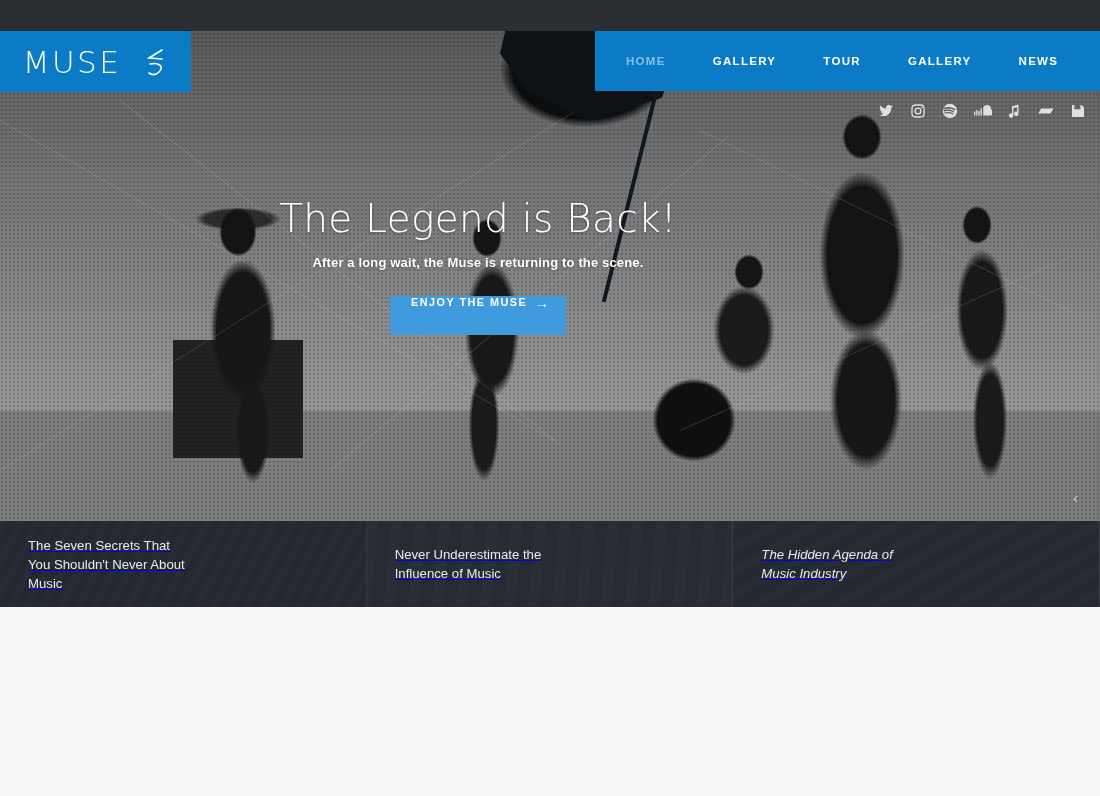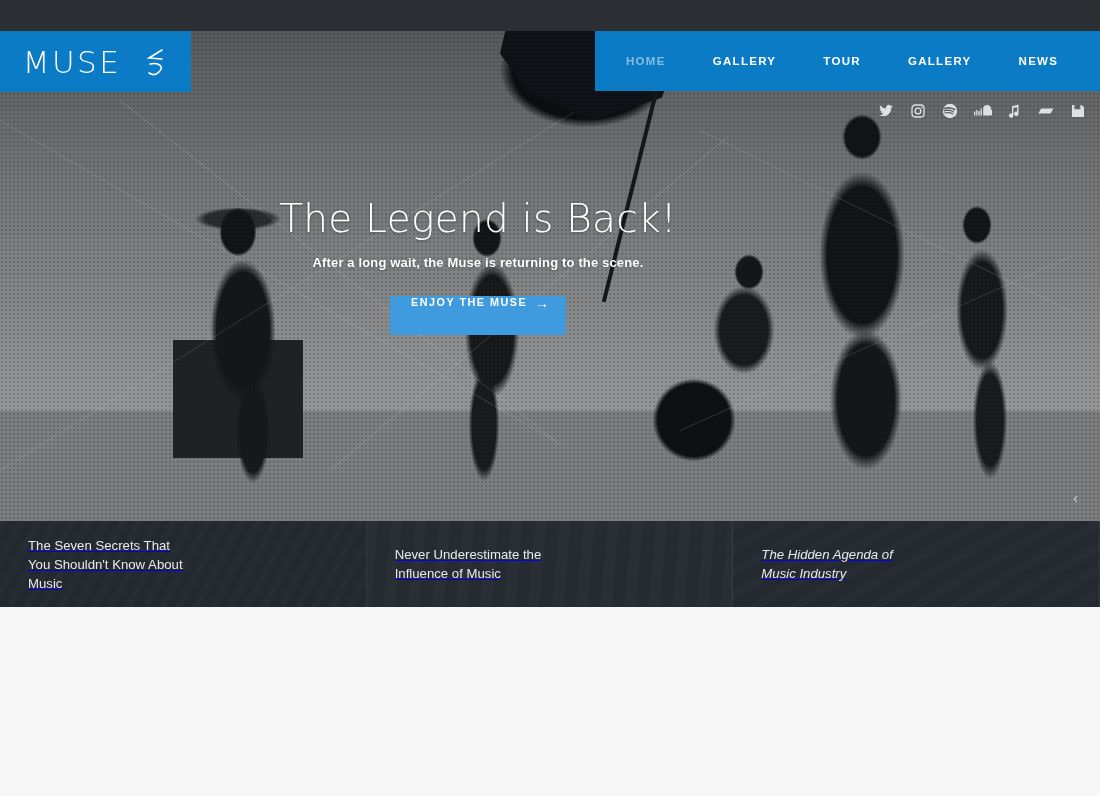--- a/index.html
+++ b/index.html
@@ -310,21 +310,21 @@
         <span class="lbl">ENJOY THE MUSE</span>
         <span class="arw">→</span>
       </button>
     </div>
 
     <div class="scroll-hint">‹</div>
   </div>
 
   <div class="ticker">
     <a class="tick" href="#">
-      <span class="tick-title">The Seven Secrets That You Shouldn't Know About Music</span>
+      <span class="tick-title">The Seven Secrets That You Shouldn't Never About Music</span>
     </a>
     <a class="tick" href="#">
       <span class="tick-title">Never Underestimate the Influence of Music</span>
     </a>
     <a class="tick" href="#">
       <span class="tick-title">The Hidden Agenda of Music Industry</span>
     </a>
   </div>
 
   <div class="promos">

